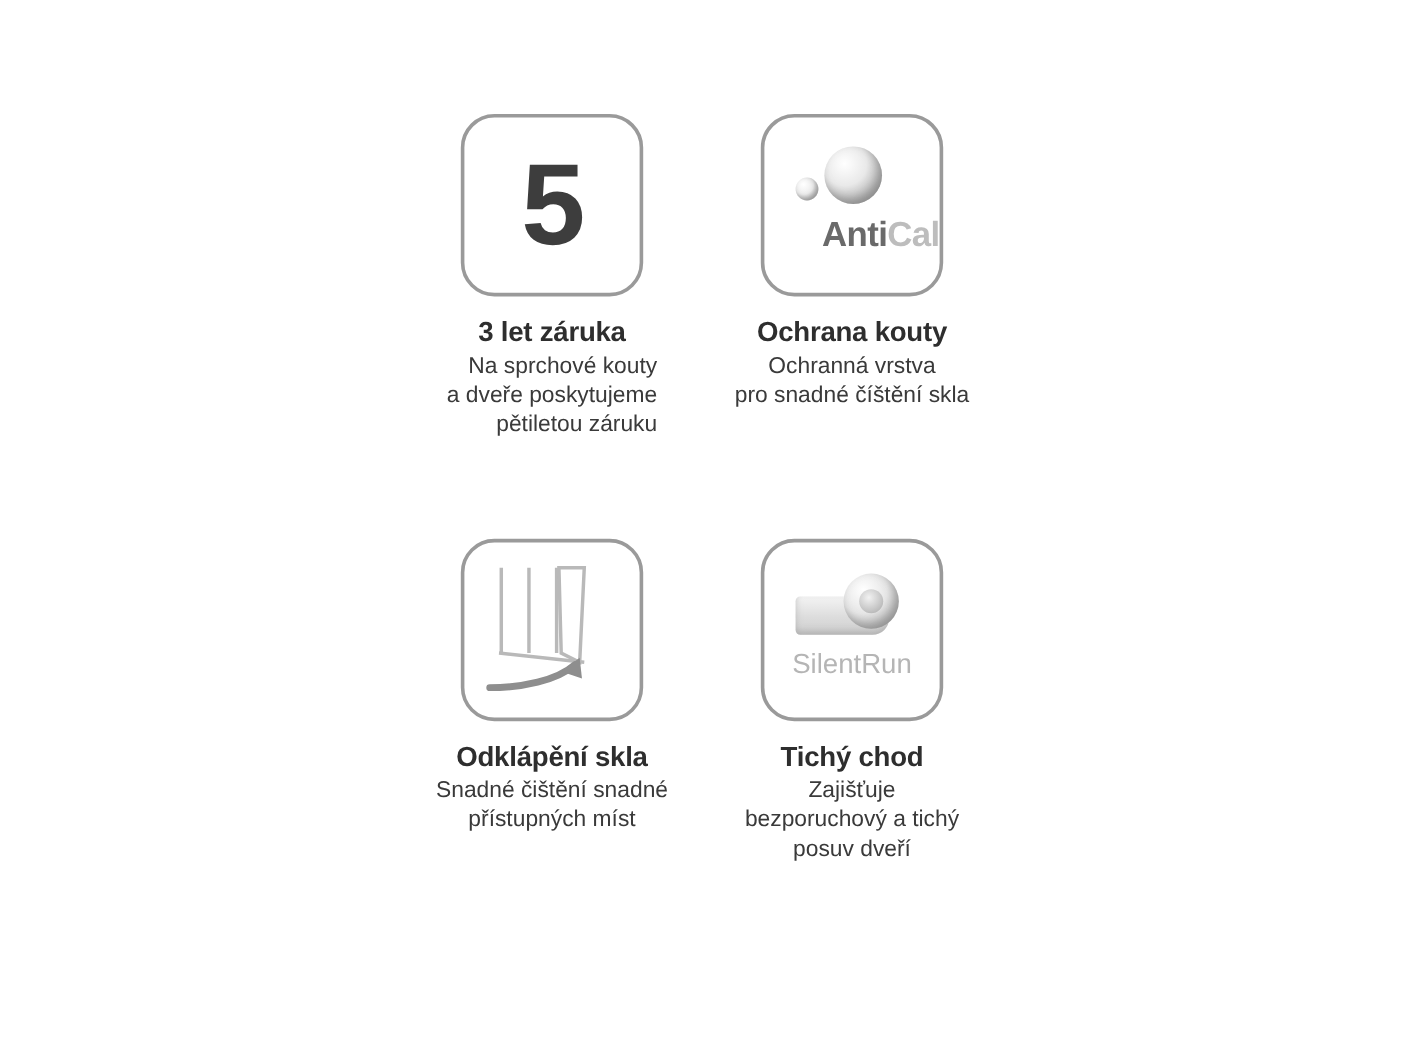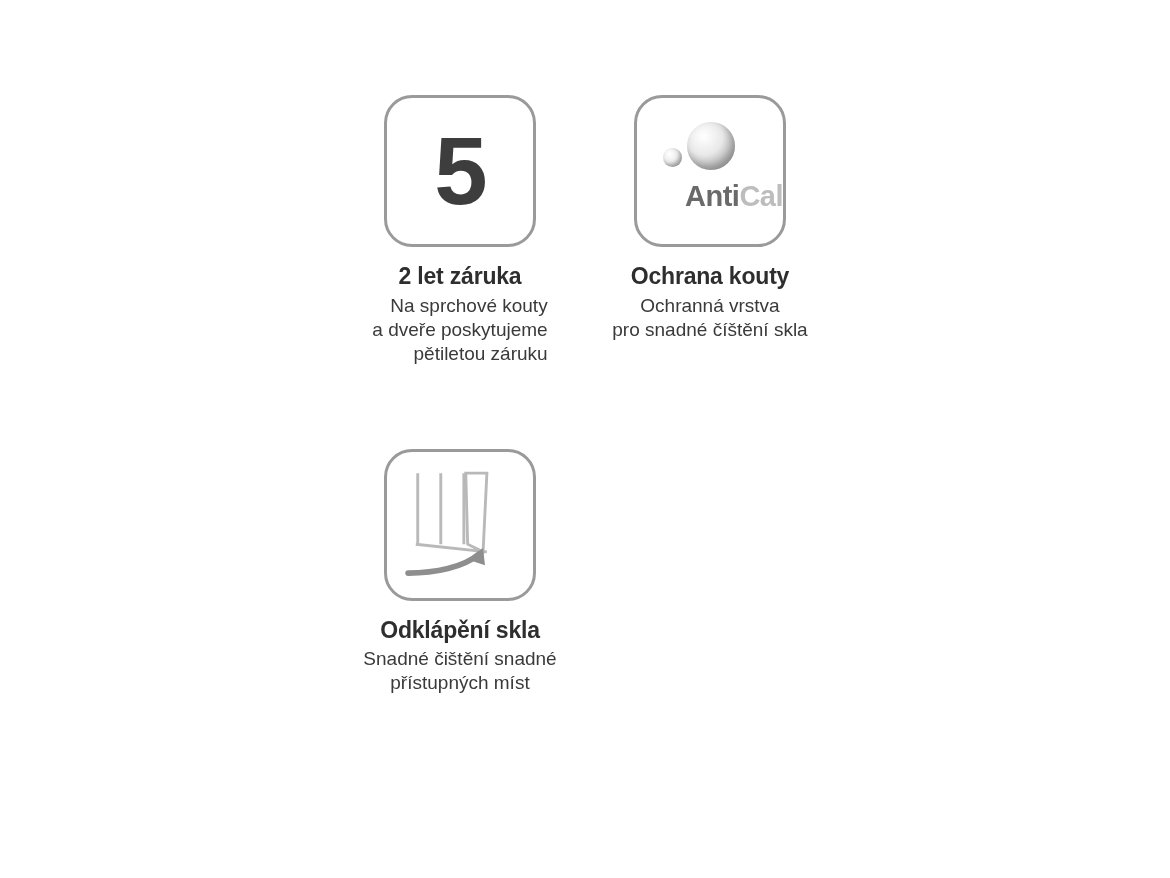--- a/index.html
+++ b/index.html
@@ -203,21 +203,21 @@
 <div class="page">
 
   <div class="features-grid">
 
     <div class="feature-row row-1">
 
       <div class="feature">
         <div class="icon-box">
           <span class="numeral">5</span>
         </div>
-        <div class="feature-title">2 let záruka</div>
+        <div class="feature-title">3 let záruka</div>
         <div class="feature-desc" style="white-space: pre-line; text-align: right;">Na sprchové kouty
 a dveře poskytujeme
 pětiletou záruku</div>
       </div>
 
       <div class="feature">
         <div class="icon-box">
           <div class="anticalc-wrap">
             <div class="drop-big"></div>
             <div class="drop-small"></div>
@@ -247,19 +247,32 @@
 
             <path d="M22,126 C50,126 80,120 96,106" fill="none" stroke="#8e8e8e" stroke-width="6" stroke-linecap="round"></path>
             <polygon points="100,100 102,118 84,112" fill="#8e8e8e"></polygon>
           </svg>
         </div>
         <div class="feature-title">Odklápění skla</div>
         <div class="feature-desc" style="white-space: pre-line;">Snadné čištění snadné
 přístupných míst</div>
       </div>
 
+      <div class="feature">
+        <div class="icon-box">
+          <div class="silentrun-wrap">
+            <div class="roller-body"></div>
+            <div class="roller-wheel"></div>
+            <div class="silentrun-text">SilentRun</div>
+          </div>
+        </div>
+        <div class="feature-title">Tichý chod</div>
+        <div class="feature-desc" style="white-space: pre-line;">Zajišťuje
+bezporuchový a tichý
+posuv dveří</div>
+      </div>
 
     </div>
 
   </div>
 
 
 </div>
 
 </body></html>

